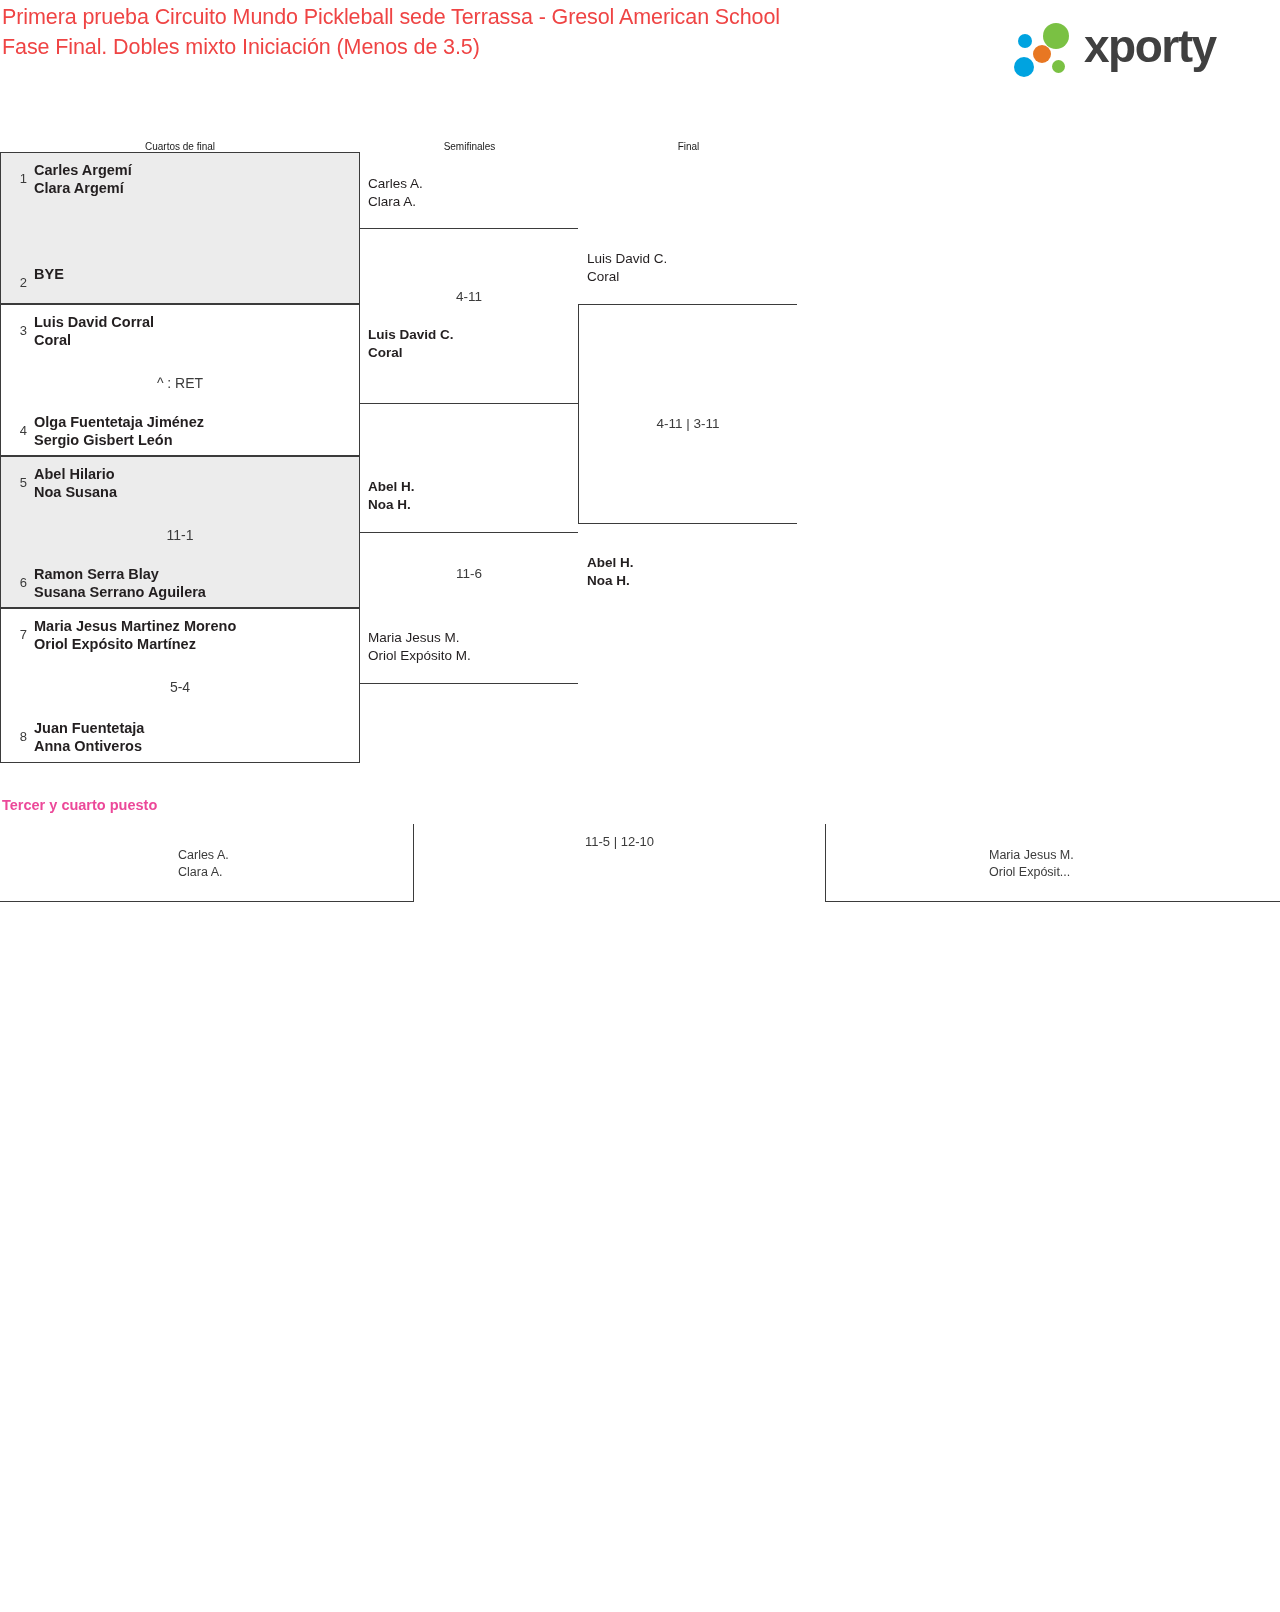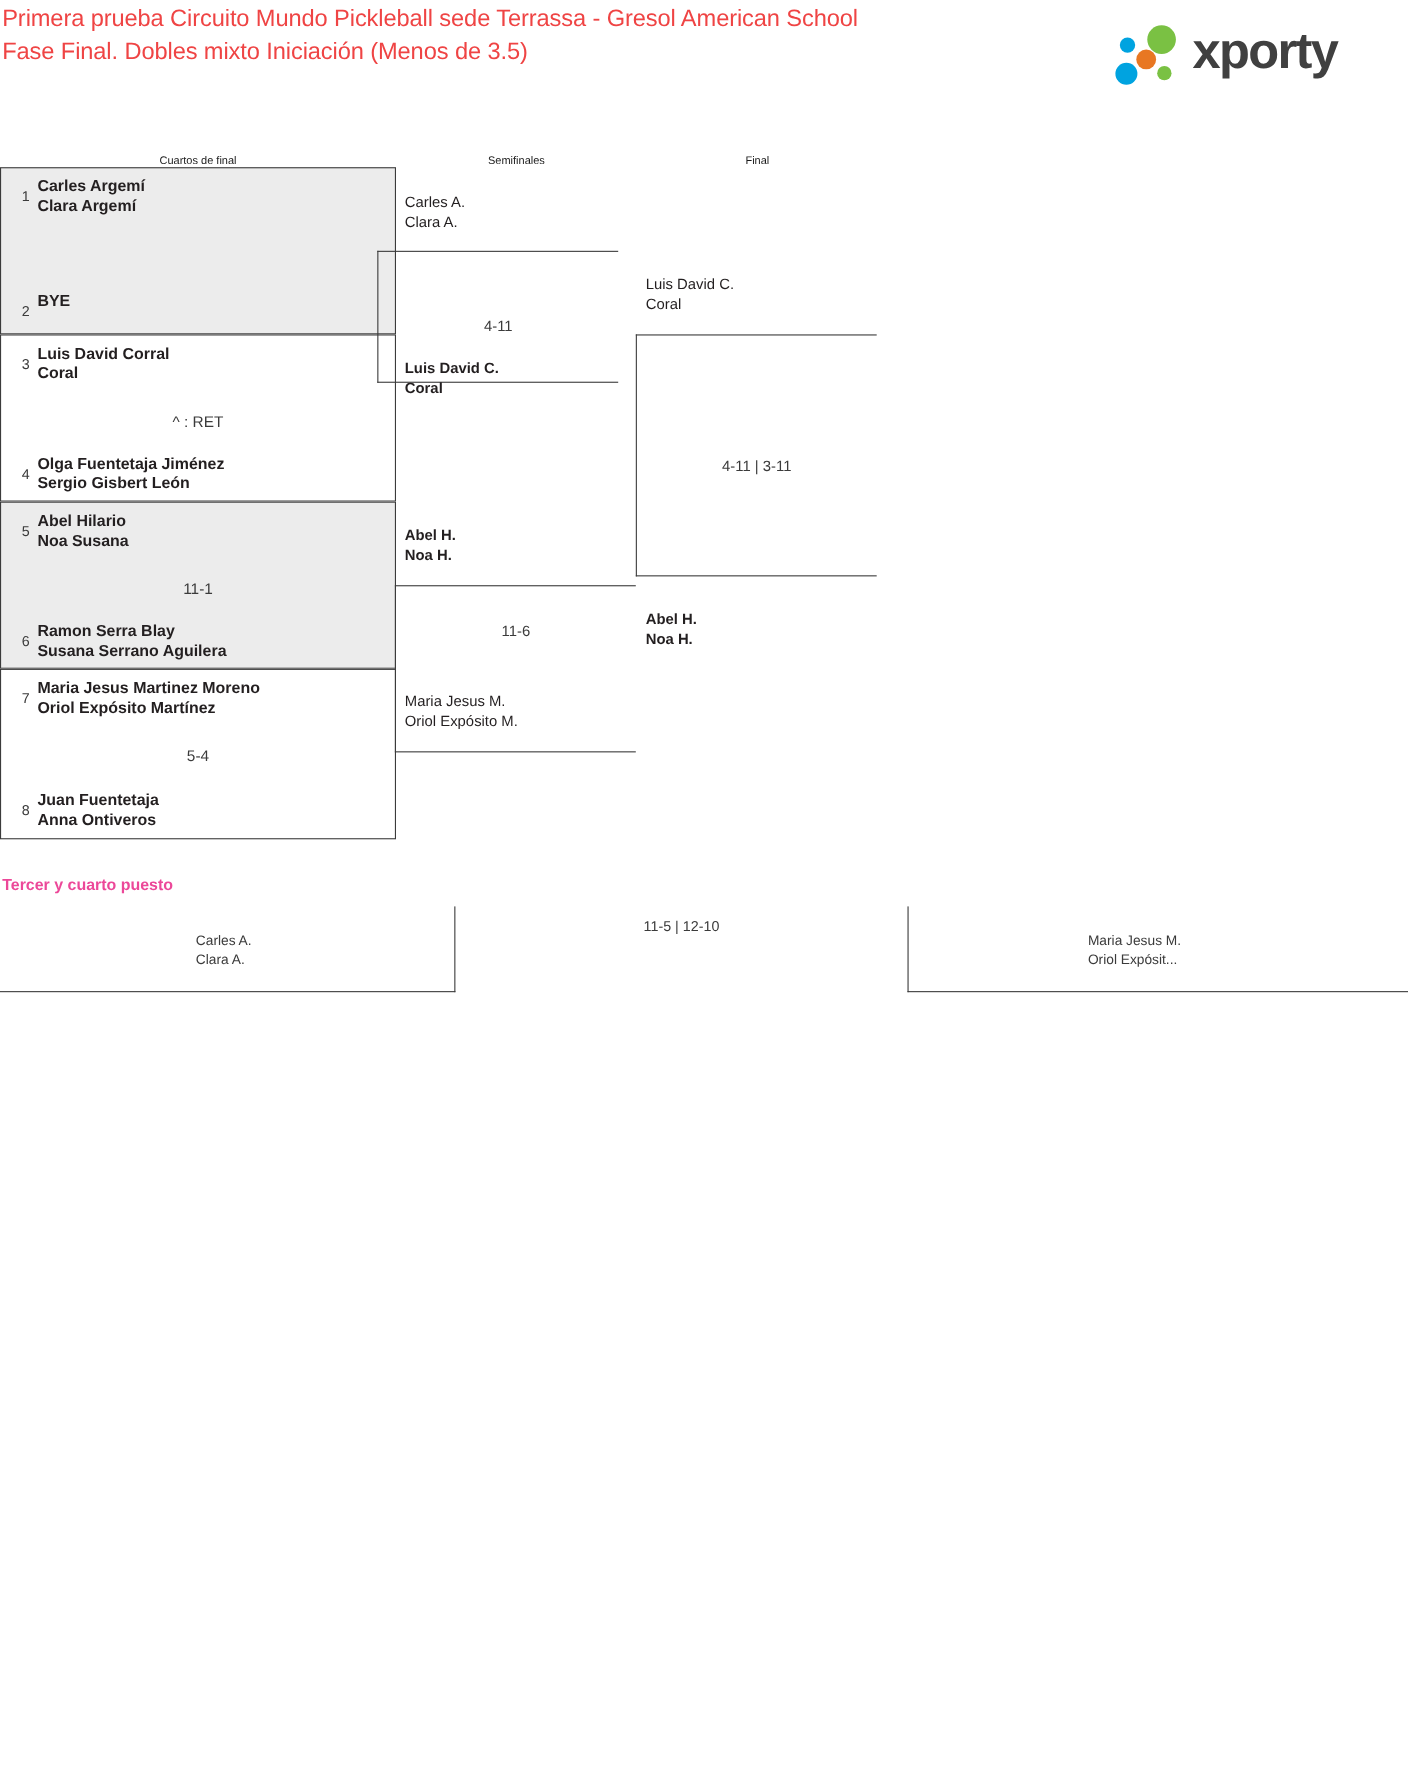--- a/index.html
+++ b/index.html
@@ -238,21 +238,21 @@
   <div class="r0-score" style="top:70px;">5-4</div>
   <div class="seed-row" style="top:110px;">
     <div class="seed-num">8</div>
     <div class="team-names lose">
       <div>Juan Fuentetaja</div>
       <div>Anna Ontiveros</div>
     </div>
   </div>
 </div>
 
-<div class="abs match-box rn-box" style="left:343px; top:228px; width:219px; height:120px;">
+<div class="abs match-box rn-box" style="left:359px; top:228px; width:219px; height:176px;">
   <div class="rn-score" style="left:0; right:0; top:60px;">4-11</div>
 </div>
 <div class="abs rn-team lose" style="left:368px; top:175px;">
   <div>Carles A.</div>
   <div>Clara A.</div>
 </div>
 <div class="abs rn-team win" style="left:368px; top:326px;">
   <div>Luis David C.</div>
   <div>Coral</div>
 </div>

